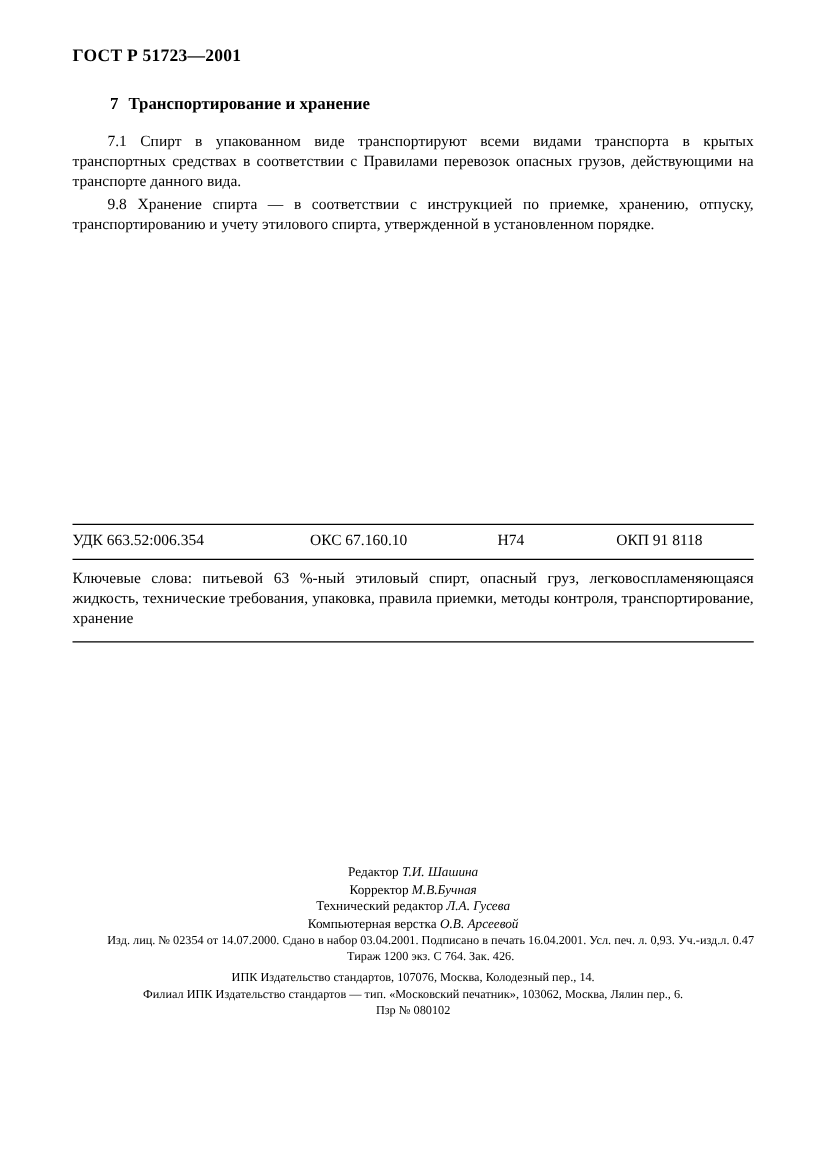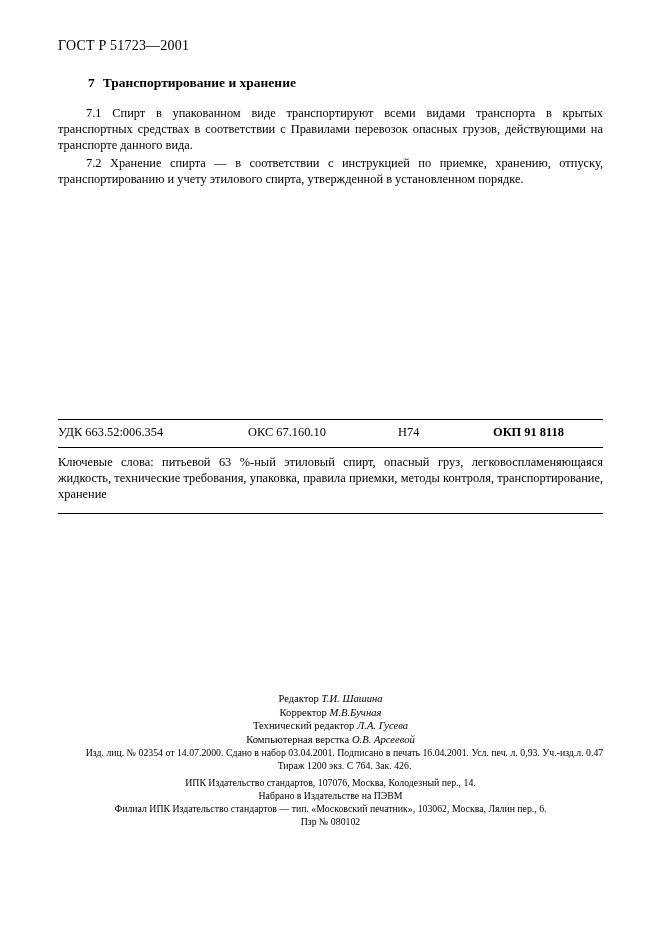--- a/index.html
+++ b/index.html
@@ -21,21 +21,21 @@
     height: 936px;
     box-sizing: border-box;
     padding: 0 58px;
   }
   .header-std {
     position: absolute;
     top: 38px;
     left: 58px;
     font-family: "Liberation Serif", serif;
     font-size: 14px;
-    font-weight: normal;
+    font-weight: bold;
     letter-spacing: 0.2px;
   }
   .section-title {
     position: absolute;
     top: 75px;
     left: 88px;
     font-size: 13.5px;
     font-weight: bold;
   }
   .section-title .num {
@@ -73,21 +73,21 @@
     top: 425px;
     left: 58px;
     width: 545px;
     font-size: 12.4px;
     display: flex;
     align-items: flex-end;
   }
   .code-row .c1 { width: 190px; }
   .code-row .c2 { width: 150px; }
   .code-row .c3 { width: 95px; }
-  .code-row .c4 { width: 110px; text-align: left; font-weight: bold; }
+  .code-row .c4 { width: 110px; text-align: left; }
 
   .keywords {
     position: absolute;
     top: 454px;
     left: 58px;
     width: 545px;
     font-size: 12.4px;
     line-height: 16.2px;
     text-align: justify;
   }
@@ -131,21 +131,21 @@
 <div class="page">
 
   <div class="header-std">ГОСТ Р 51723—2001</div>
 
   <div class="section-title">
     <span class="num">7</span><span>Транспортирование и хранение</span>
   </div>
 
   <div class="body-text">
     <p class="para">7.1  Спирт в упакованном виде транспортируют всеми видами транспорта в крытых транспортных средствах в соответствии с Правилами перевозок опасных грузов, действующими на транспорте данного вида.</p>
-    <p class="para">7.2  Хранение спирта — в соответствии с инструкцией по приемке, хранению, отпуску, транспортированию и учету этилового спирта, утвержденной в установленном порядке.</p>
+    <p class="para">9.8  Хранение спирта — в соответствии с инструкцией по приемке, хранению, отпуску, транспортированию и учету этилового спирта, утвержденной в установленном порядке.</p>
   </div>
 
   <div class="rule rule-top"></div>
 
   <div class="code-row">
     <div class="c1">УДК  663.52:006.354</div>
     <div class="c2">ОКС  67.160.10</div>
     <div class="c3">Н74</div>
     <div class="c4">ОКП  91 8118</div>
   </div>
@@ -163,18 +163,17 @@
     <div class="line"><span class="role">Компьютерная верстка </span><span>О.В. Арсеевой</span></div>
   </div>
 
   <div class="imprint">
     <div>Изд. лиц. № 02354 от 14.07.2000. Сдано в набор 03.04.2001. Подписано в печать 16.04.2001. Усл. печ. л. 0,93. Уч.-изд.л. 0.47</div>
     <div>Тираж 1200 экз. С 764. Зак. 426.</div>
   </div>
 
   <div class="publisher">
     <div>ИПК Издательство стандартов, 107076, Москва, Колодезный пер., 14.</div>
-    <div>Набрано в Издательстве на ПЭВМ</div>
     <div>Филиал ИПК Издательство стандартов — тип. «Московский печатник», 103062, Москва, Лялин пер., 6.</div>
     <div>Пзр № 080102</div>
   </div>
 
 </div>
 
 </body></html>

